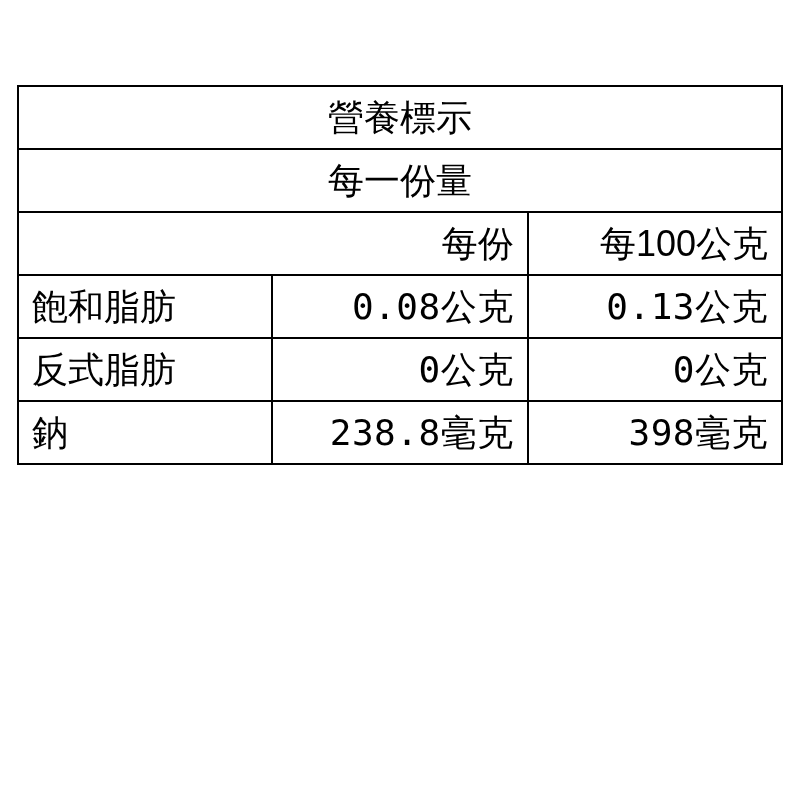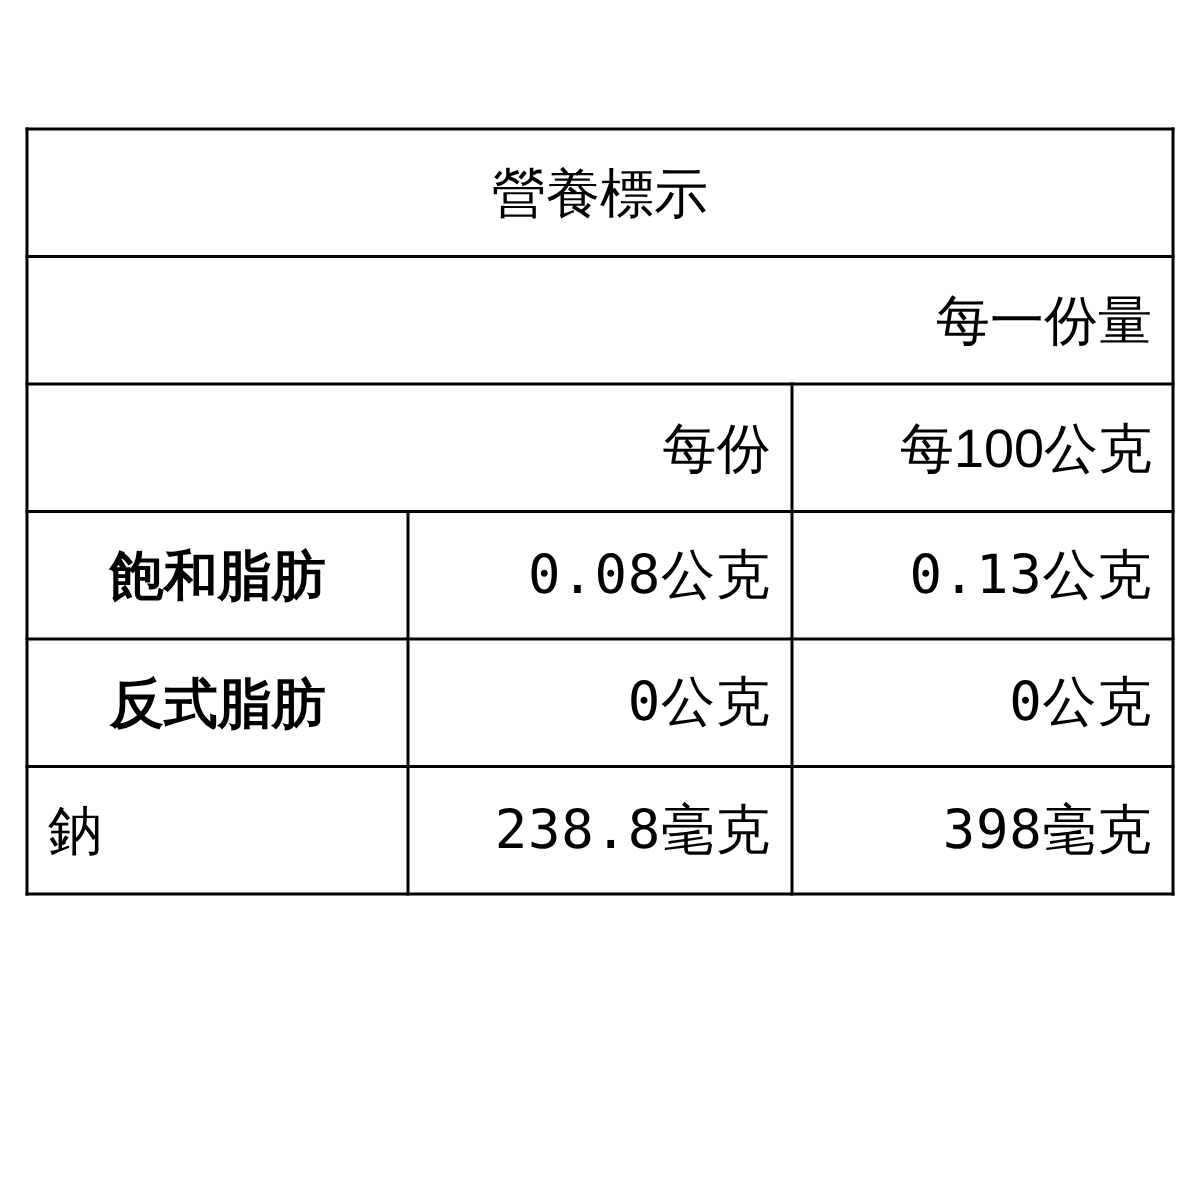--- a/index.html
+++ b/index.html
@@ -18,36 +18,36 @@
     position: absolute;
     left: 17px;
     top: 85px;
     width: 766px;
     border-collapse: collapse;
     table-layout: fixed;
   }
   table.nutrition td {
     border: 2px solid #000000;
     height: 59px;
-    padding: 12px 13px;
+    padding: 1px 13px;
     font-size: 36px;
     line-height: 1;
     vertical-align: middle;
     white-space: nowrap;
     overflow: hidden;
   }
   .col-label  { width: 251px; }
   .col-serve  { width: 252px; }
   .col-100g   { width: 251px; }
 
   td.title-cell   { text-align: center; }
-  td.full-cell    { text-align: right; }
+  td.full-cell    { text-align: center; }
   td.header-cell  { text-align: right; }
   td.label-cell   { text-align: left; }
-  td.label-indent { text-align: center; font-weight: bold; }
+  td.label-indent { text-align: left; }
   td.value-cell   {
     text-align: right;
     font-family: "DejaVu Sans Mono", "Liberation Sans", sans-serif;
     letter-spacing: 0.5px;
   }
 </style>
 </head>
 <body>
 
 <table class="nutrition">

